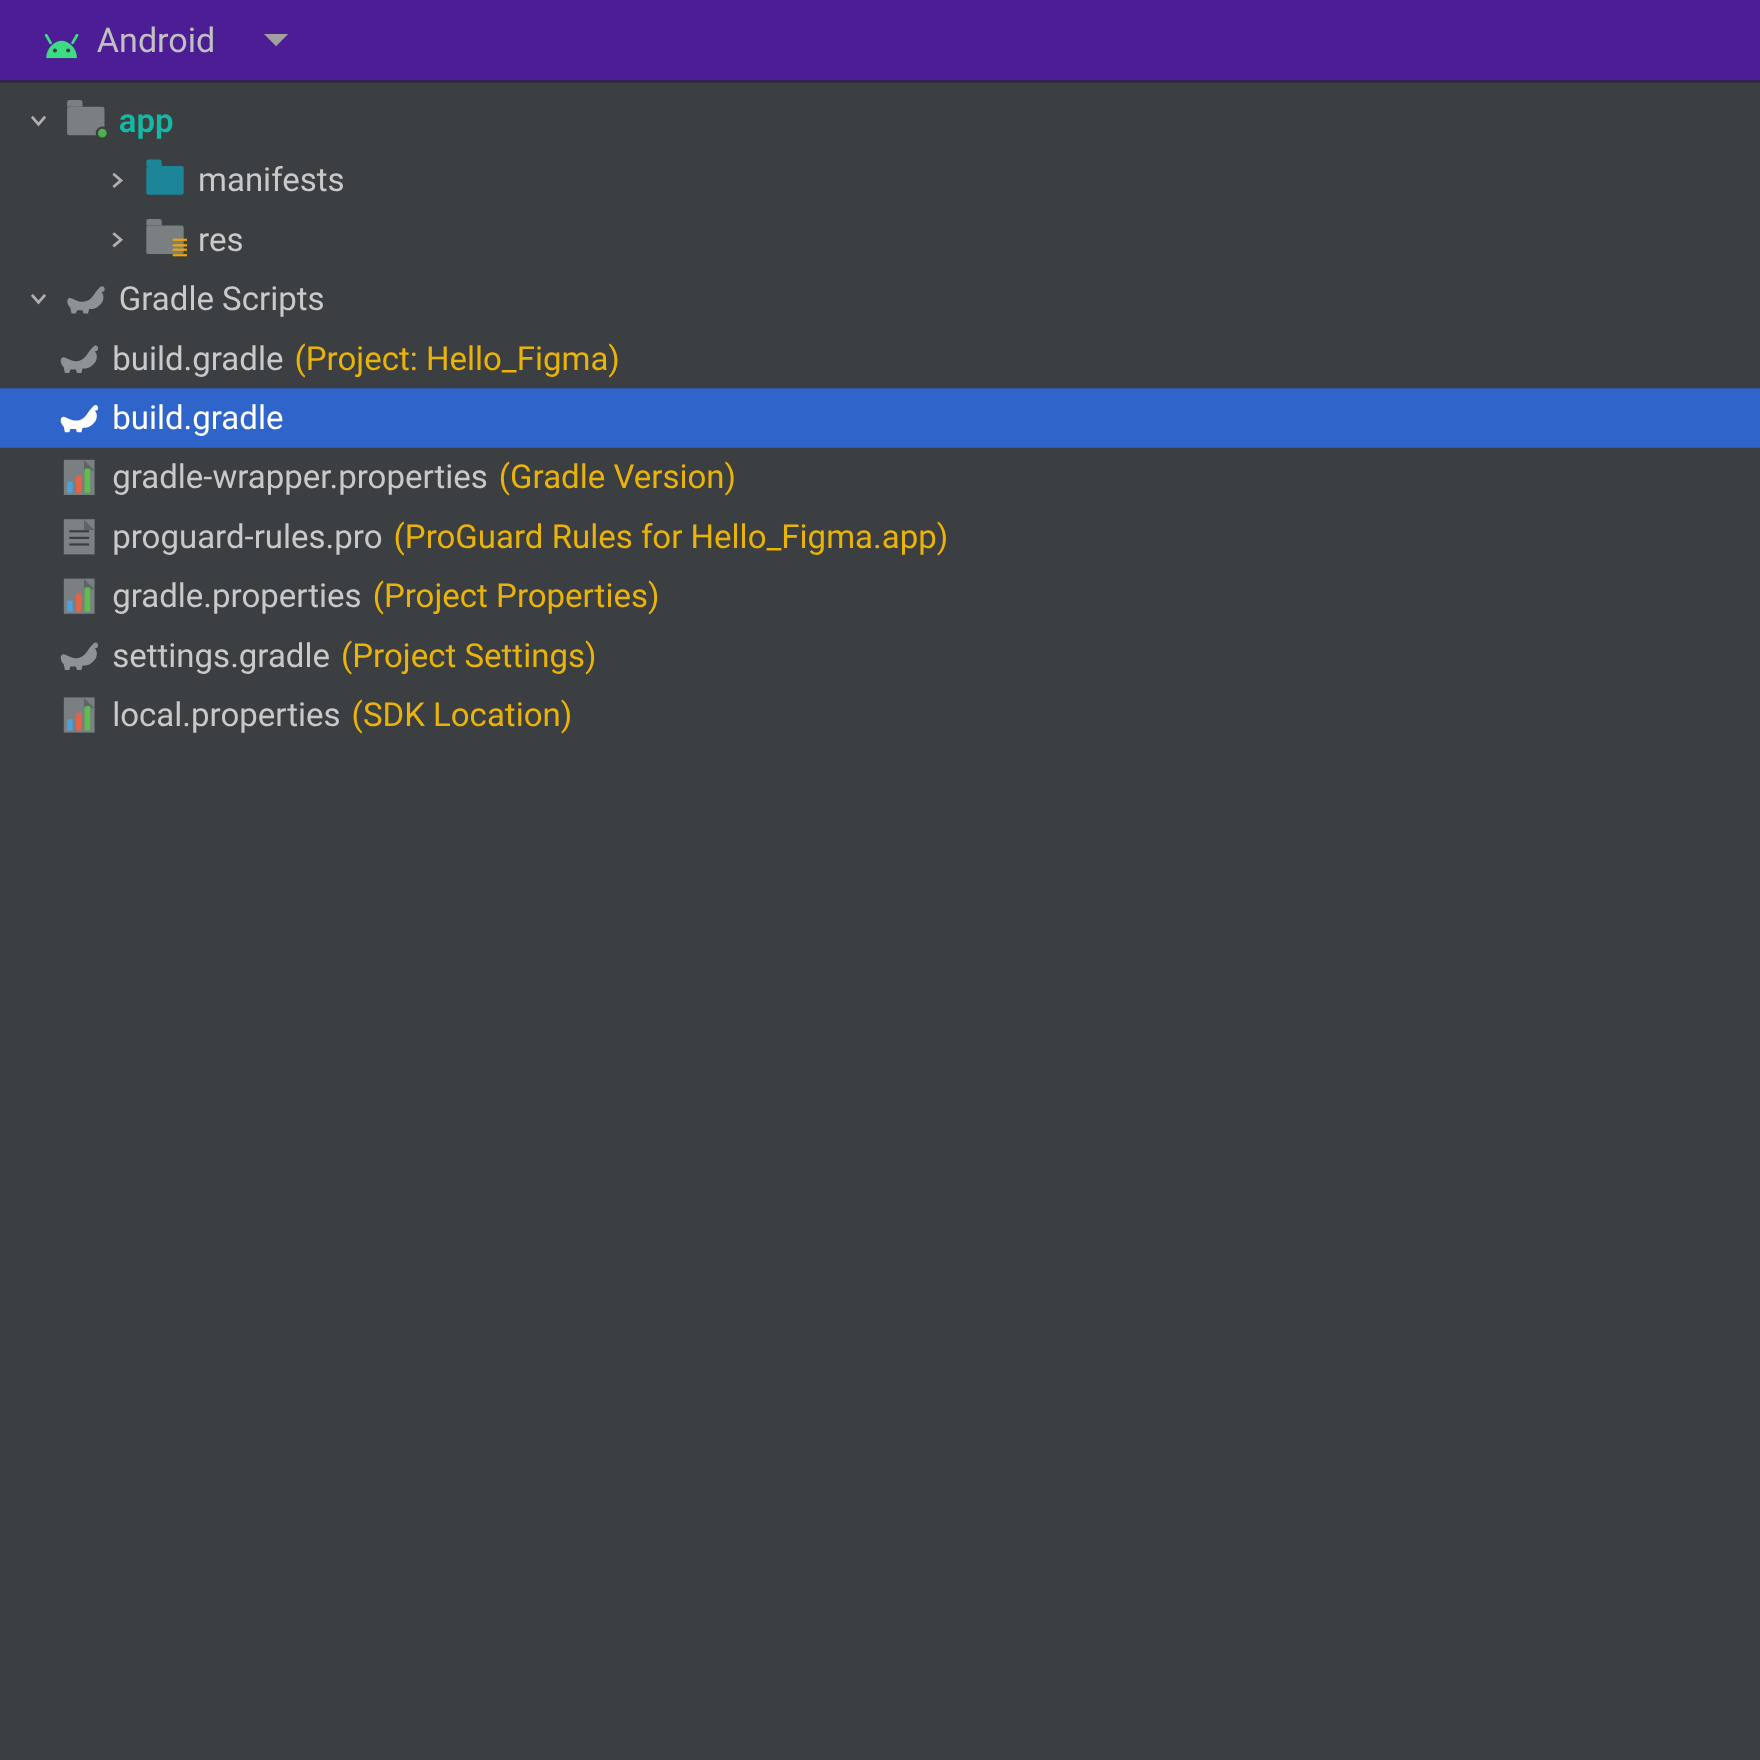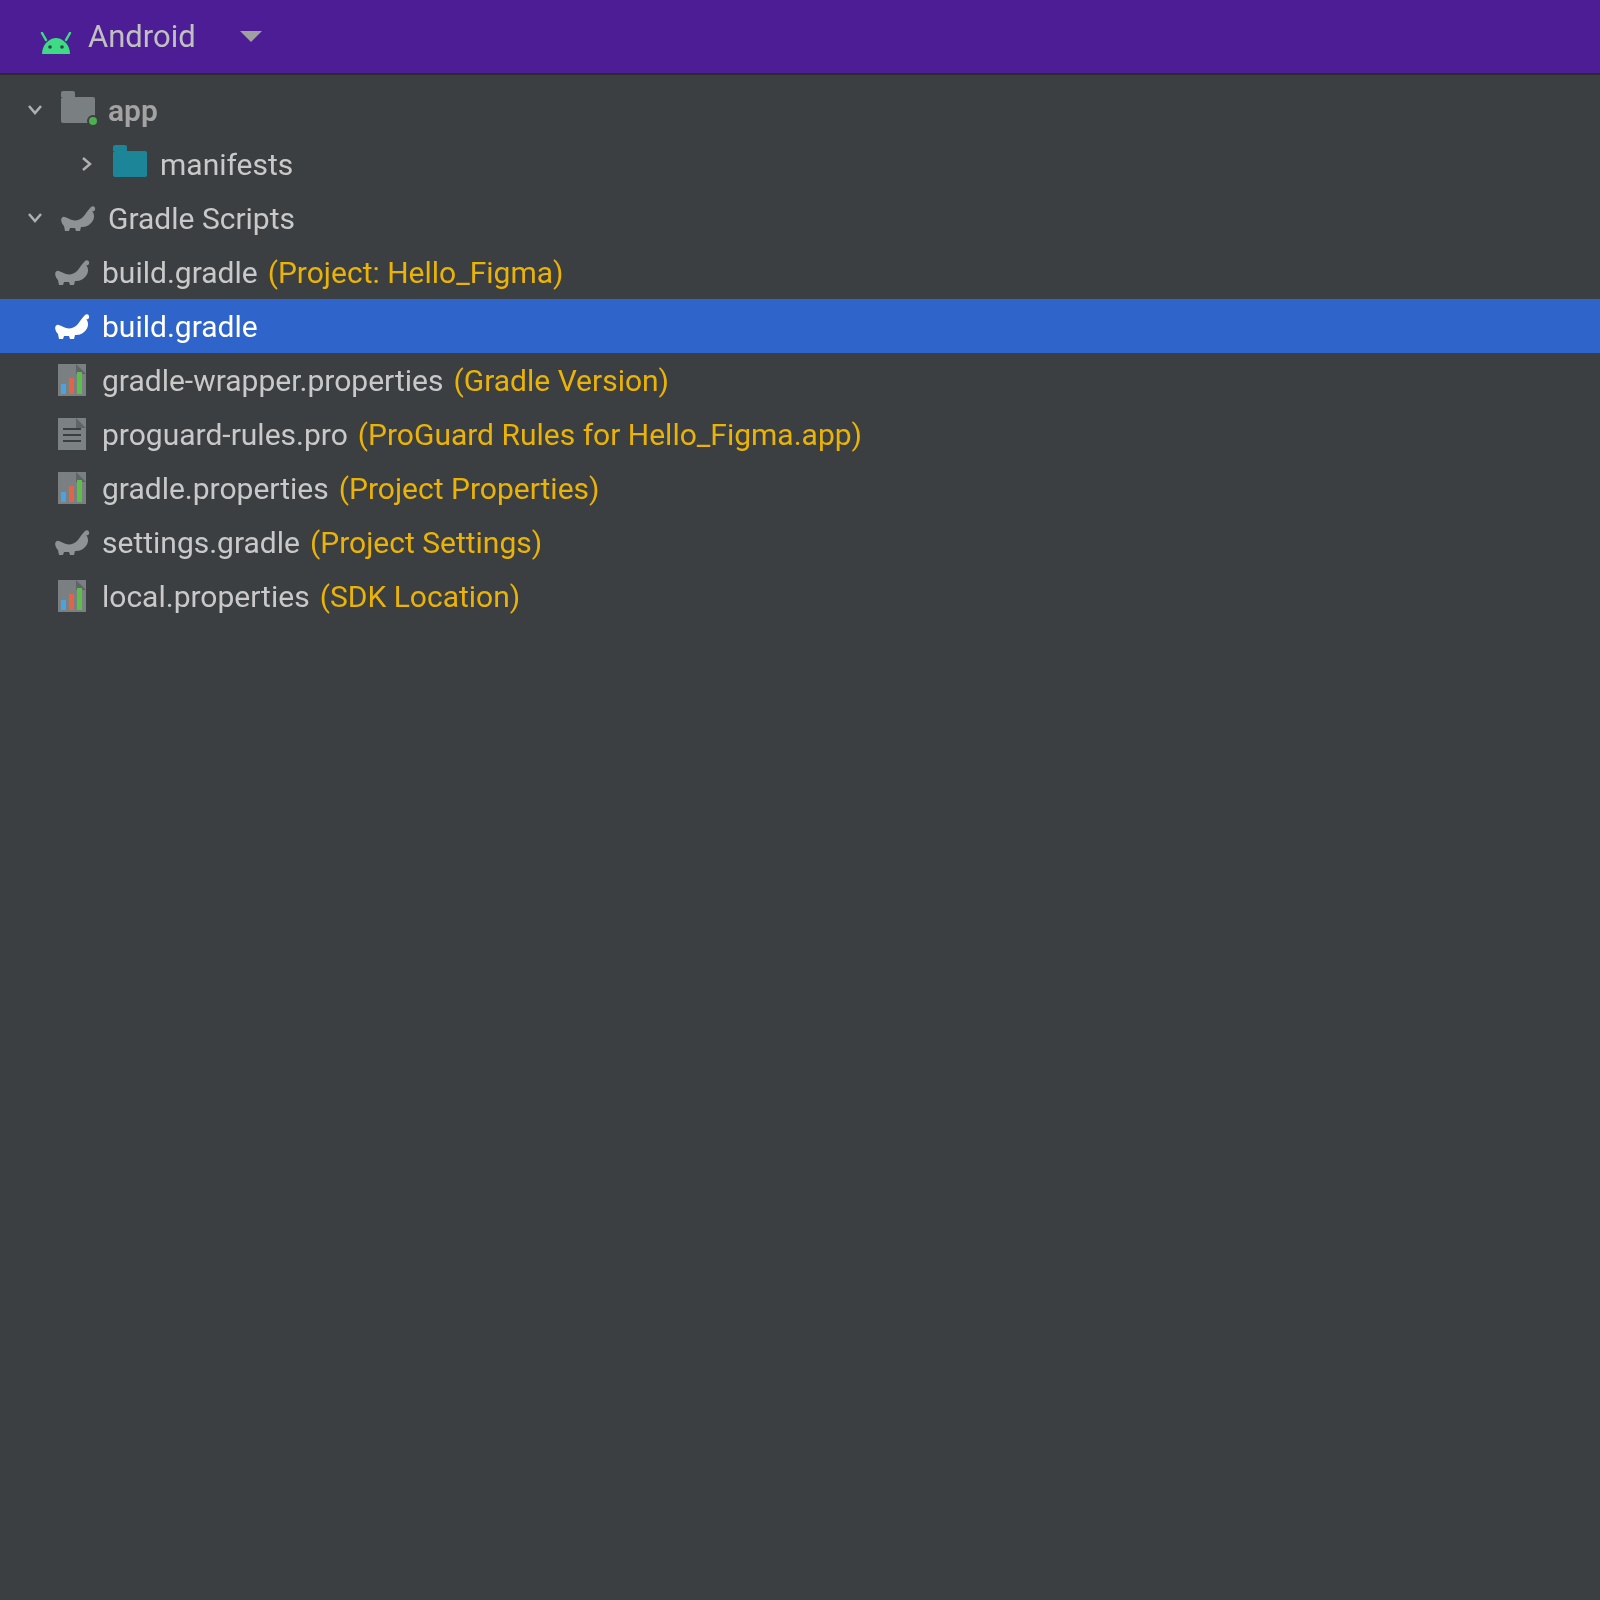--- a/index.html
+++ b/index.html
@@ -46,29 +46,29 @@
     white-space: nowrap;
   }
   .row .chev {
     width: 30px;
     display: inline-flex;
     justify-content: center;
     margin-right: 8px;
   }
   .chev-down svg, .chev-right svg { display:block; }
   .lvl0 { padding-left: 20px; }
-  .lvl1 { padding-left: 72px; }
+  .lvl1 { padding-left: 92px; }
   .lvl2 { padding-left: 52px; }
   .selected {
     background: #2f65ca;
   }
   .selected .name, .selected .paren { color: #ffffff; }
   .icon { width: 40px; height: 36px; display:inline-flex; align-items:center; justify-content:center; margin-right: 10px; flex-shrink:0;}
   .name { color: #c9c9c9; }
-  .bold { font-weight: 600; color: #a3a3a3; }
+  .bold { font-weight: 600; color: #14b8a6; }
   .paren { color: #eab308; margin-left: 10px; }
   
   .folder-teal {
     width: 34px; height: 26px; background:#1c8597; border-radius:2px; position:relative;
   }
   .folder-teal::before{
     content:""; position:absolute; top:-6px; left:0; width:14px; height:6px; background:#1c8597; border-radius:2px 2px 0 0;
   }
   .folder-grey {
     width: 34px; height: 26px; background:#7a7f82; border-radius:2px; position:relative;
@@ -136,20 +136,38 @@
           <path d="M6 4 L13 10 L6 16" fill="none" stroke="#b0b0b0" stroke-width="2.5"></path>
         </svg>
     </span>
     <span class="icon">
         <span class="folder-teal"></span>
       </span>
     <span class="name">manifests</span>
   </div>
 
 
+  <div class="row lvl1">
+    <span class="chev chev-right">
+      <svg width="20" height="20" viewBox="0 0 20 20">
+          <path d="M6 4 L13 10 L6 16" fill="none" stroke="#b0b0b0" stroke-width="2.5"></path>
+        </svg>
+    </span>
+    <span class="icon">
+      <span class="folder-grey">
+          <span class="res-lines">
+            <span></span>
+            <span></span>
+            <span></span>
+            <span></span>
+          </span>
+        </span>
+    </span>
+    <span class="name">res</span>
+  </div>
 
   <div class="row lvl0">
     <span class="chev chev-down">
       <svg width="20" height="20" viewBox="0 0 20 20">
           <path d="M4 6 L10 13 L16 6" fill="none" stroke="#b0b0b0" stroke-width="2.5"></path>
         </svg>
     </span>
     <span class="icon elephant">
       <svg width="38" height="28" viewBox="0 0 38 28">
           <path fill="currentColor" d="M32 3c2-2 5 0 4 3-1 2-3 1-3 1 3 3 3 9-2 13-3 3-7 3-9 3l-1 4h-4l-1-3c-2 0-3 0-5 0l-1 3H6l-1-5c-3-3-4-8-1-9 2-1 5 2 9 3 4 1 8 0 11-3 2-2 4-6 8-10z"></path>

